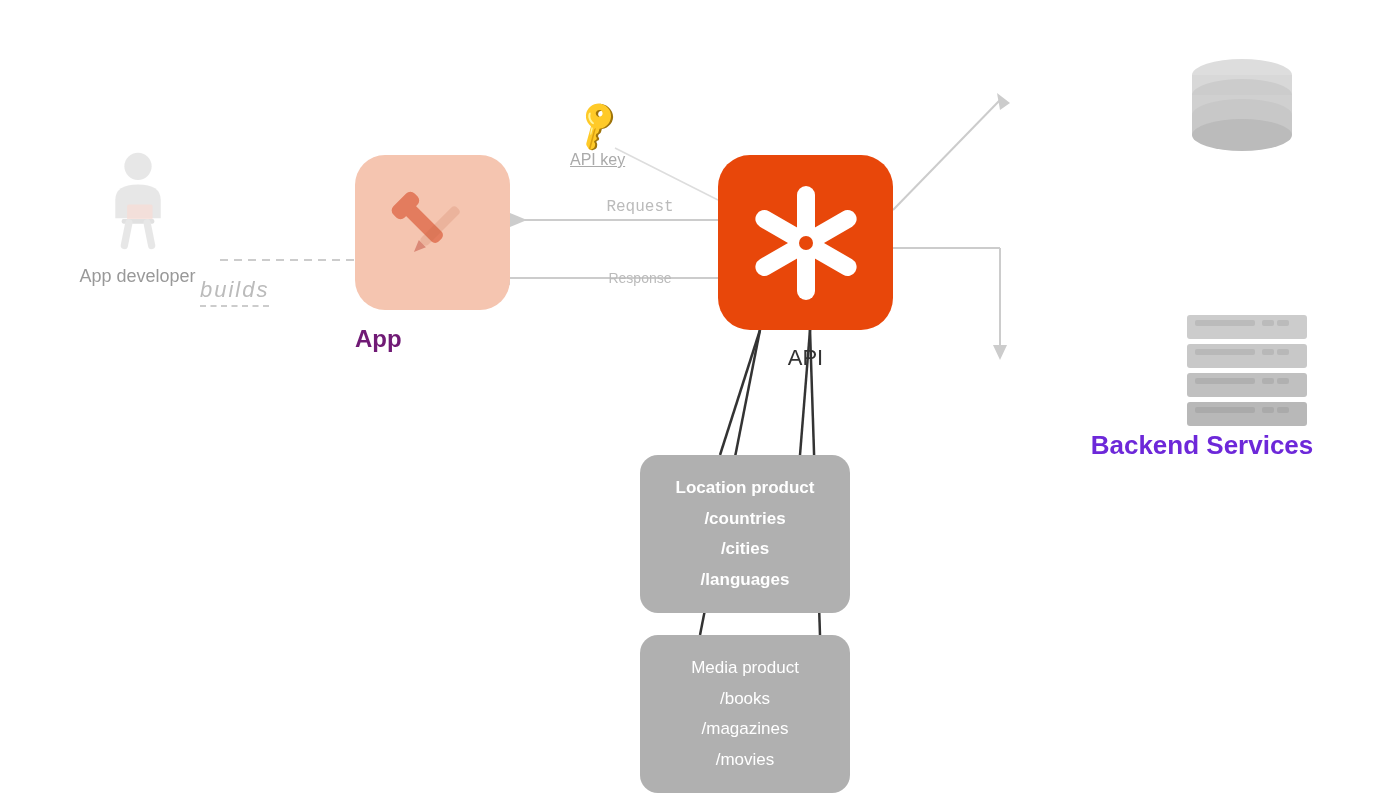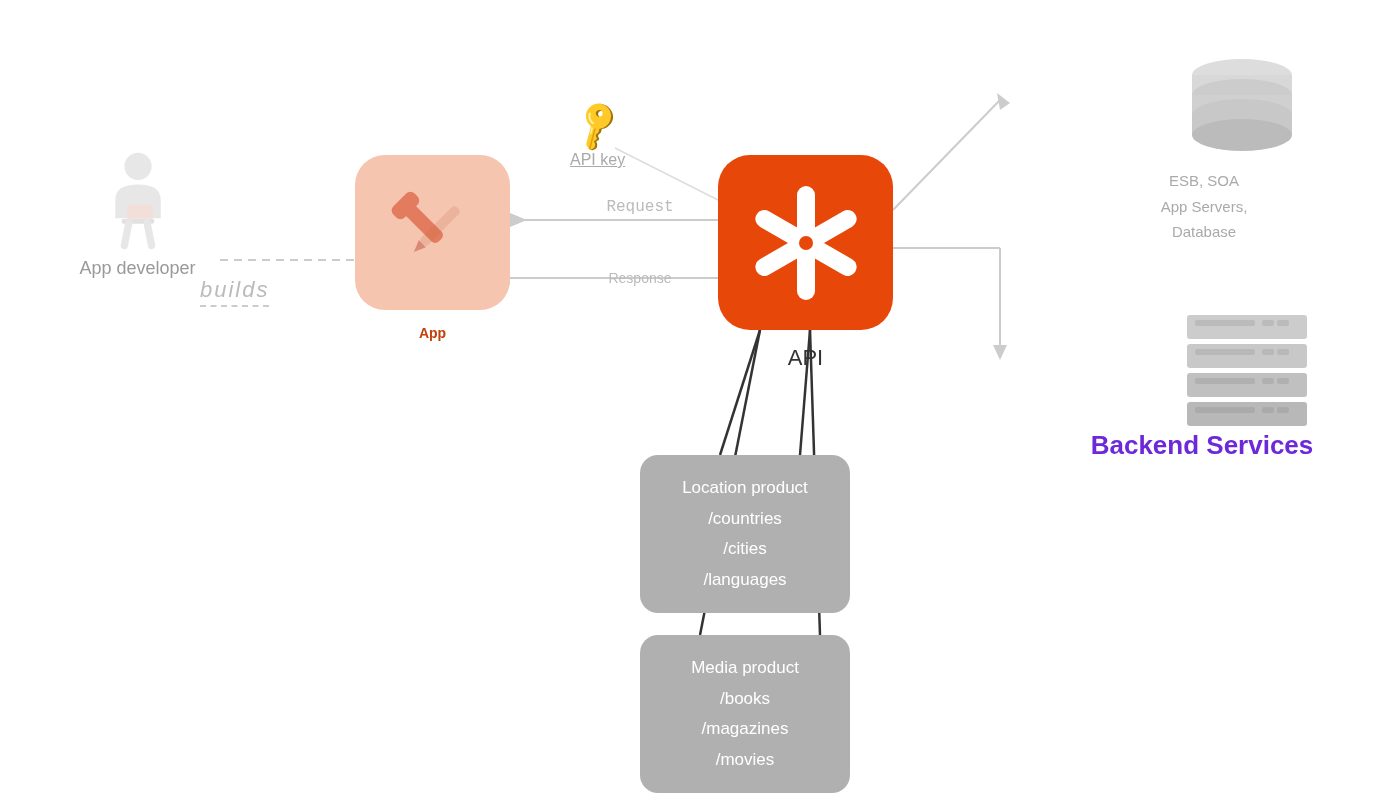--- a/index.html
+++ b/index.html
@@ -20,20 +20,21 @@
 
     
     .app-developer {
       position: absolute;
       left: 55px;
       top: 150px;
       display: flex;
       flex-direction: column;
       align-items: center;
       width: 165px;
+      gap: 8px;
     }
 
     .person-icon {
       width: 80px;
       height: 100px;
       opacity: 0.35;
     }
 
     .app-developer-label {
       color: #999;
@@ -74,23 +75,22 @@
     .app-icon-svg {
       width: 110px;
       height: 110px;
     }
 
     .app-label {
       position: absolute;
       left: 355px;
       top: 325px;
       width: 155px;
-      text-align: center;
-      color: #c2410c;
-      font-size: 14px;
+      color: #701a75;
+      font-size: 24px;
       font-weight: 600;
     }
 
     
     .api-key-area {
       position: absolute;
       left: 540px;
       top: 105px;
       display: flex;
       flex-direction: column;
@@ -209,20 +209,21 @@
       text-align: center;
       color: #fff;
       font-size: 17px;
       line-height: 1.8;
     }
 
     .location-box {
       left: 640px;
       top: 455px;
       width: 210px;
+      font-weight: bold;
     }
 
     .media-box {
       left: 640px;
       top: 635px;
       width: 210px;
     }
 
     
     .lines-svg {
@@ -336,23 +337,20 @@
       <ellipse cx="60" cy="20" rx="50" ry="16" fill="#ddd"></ellipse>
       <rect x="10" y="20" width="100" height="20" fill="#d8d8d8"></rect>
       <ellipse cx="60" cy="40" rx="50" ry="16" fill="#ccc"></ellipse>
       <rect x="10" y="40" width="100" height="20" fill="#d0d0d0"></rect>
       <ellipse cx="60" cy="60" rx="50" ry="16" fill="#c8c8c8"></ellipse>
       <rect x="10" y="60" width="100" height="20" fill="#c8c8c8"></rect>
       <ellipse cx="60" cy="80" rx="50" ry="16" fill="#bbb"></ellipse>
     </svg>
   </div>
 
-  <div class="backend-sublabel" style="right:78px; top:168px; color:#aaa; font-size:15px; text-align:center; line-height:1.7; position:absolute; width:200px;">
-    <span>ESB, SOA<br>App Servers,<br>Database</span>
-  </div>
 
   <div class="backend-servers" style="position: absolute; right: 65px; top: 310px;">
     <svg width="140" height="130" viewBox="0 0 140 130">
 
       <rect x="10" y="5" width="120" height="24" rx="3" fill="#ccc"></rect>
       <rect x="18" y="10" width="60" height="6" rx="2" fill="#bbb"></rect>
       <rect x="85" y="10" width="12" height="6" rx="2" fill="#bbb"></rect>
       <rect x="100" y="10" width="12" height="6" rx="2" fill="#bbb"></rect>
 
       <rect x="10" y="34" width="120" height="24" rx="3" fill="#c8c8c8"></rect>

